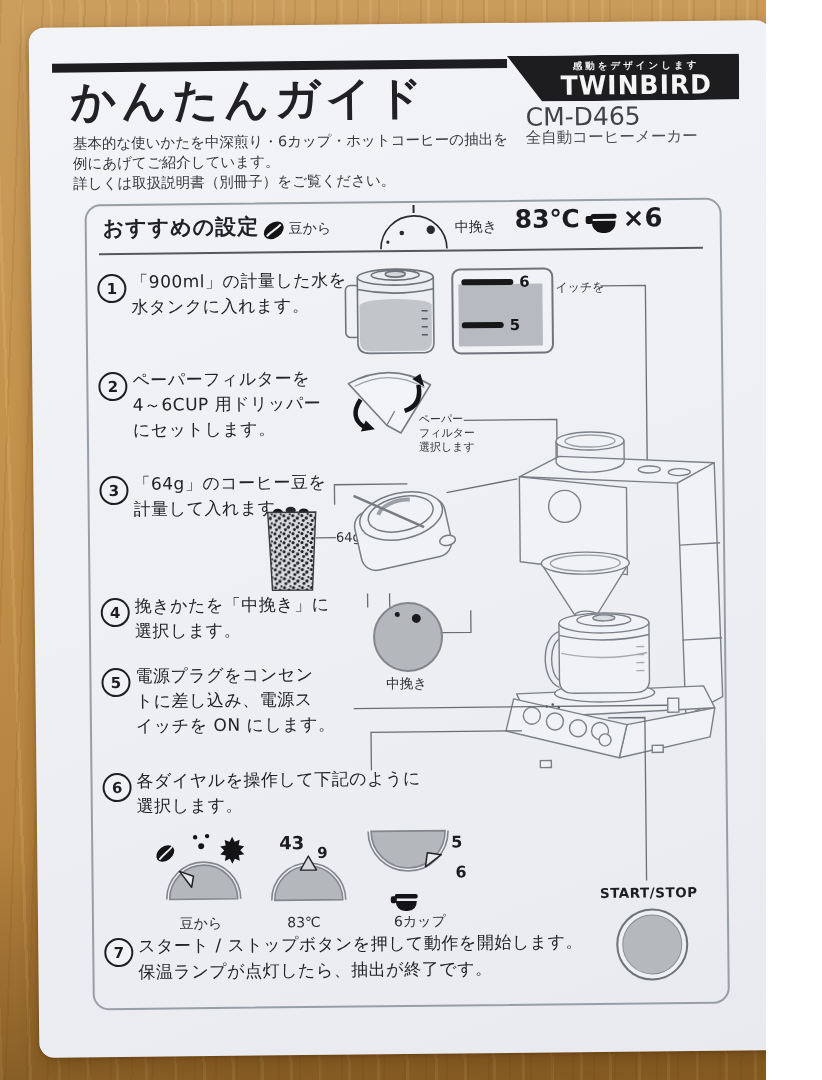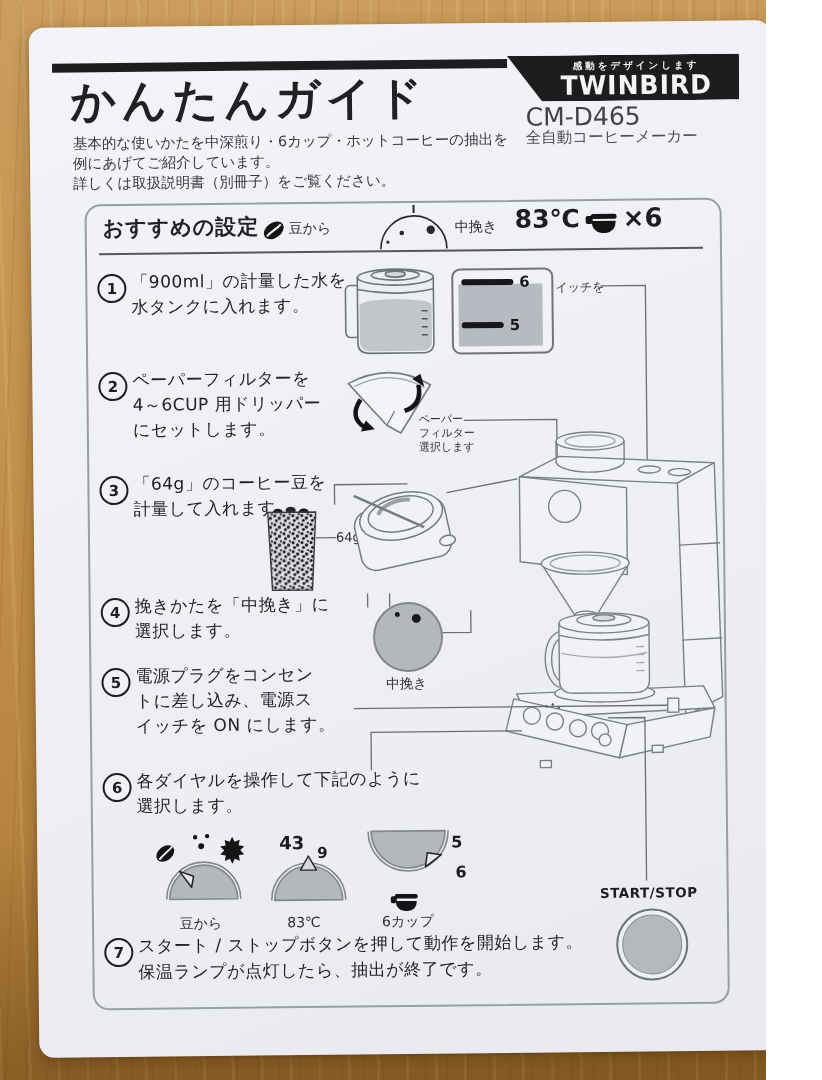--- a/index.html
+++ b/index.html
@@ -282,21 +282,21 @@
         <path d="M6,4 A37,37 0 0 0 80,4 Z" stroke="#83878d" stroke-width="1.6" fill="#b4b8bd"></path>
         <path d="M60,40 L76,28 L62,26 Z" fill="#e6e8ea" stroke="#232327" stroke-width="1.5" stroke-linejoin="round"></path>
       </svg>
       <div class="abs d6-val" style="left:358px;top:630px;font-size:16px">5</div>
       <div class="abs d6-val" style="left:362px;top:660px;font-size:16px">6</div>
       <svg class="abs" style="left:296px;top:690px" width="30" height="20" viewBox="0 0 30 20">
         <rect x="1" y="3" width="6" height="7" rx="2" fill="#141416"></rect>
         <rect x="5" y="1" width="23" height="4.5" rx="2" fill="#141416"></rect>
         <path d="M6,8 H27 Q27,17 18,18 H15 Q6,17 6,8 Z" fill="#141416"></path>
       </svg>
-      <div class="abs d6-label" style="left:272px;top:710px;width:84px">6カップ</div>
+      <div class="abs d6-label" style="left:284px;top:710px;width:84px">6カップ</div>
 
       <div class="abs ss-label">START/STOP</div>
       <div class="abs ss-btn">
         <div class="inner"></div>
       </div>
 
       <div class="abs step-num" style="left:10px;top:732px">7</div>
       <div class="abs step-line" style="left:44px;top:728px">スタート / ストップボタンを押して動作を開始します。</div>
       <div class="abs step-line" style="left:44px;top:754px">保温ランプが点灯したら、抽出が終了です。</div>
 

